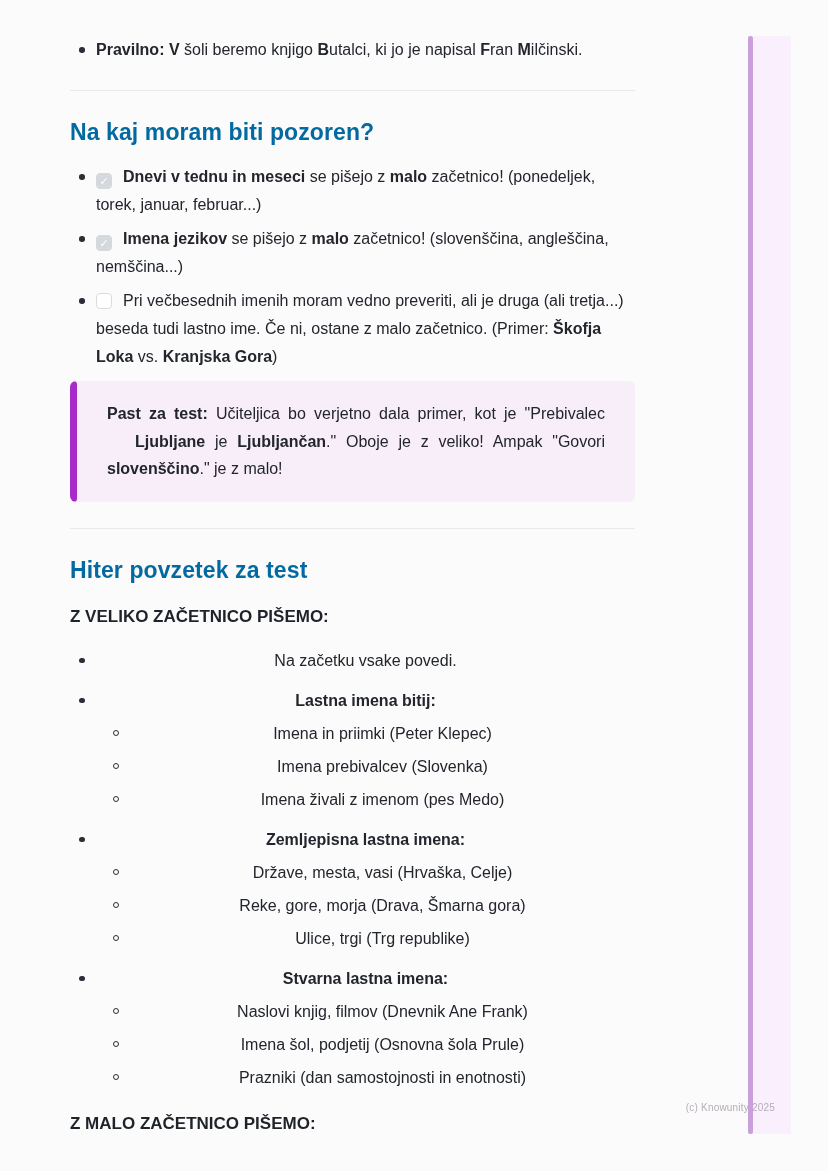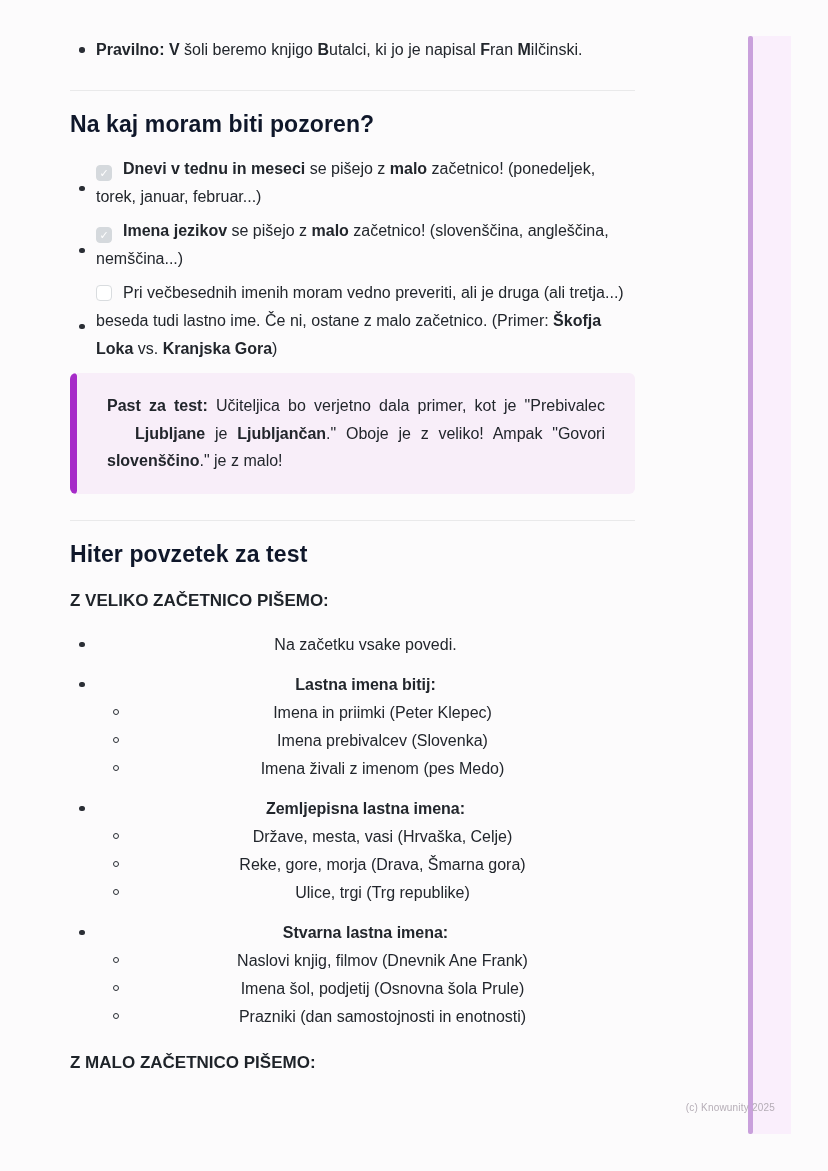--- a/index.html
+++ b/index.html
@@ -36,30 +36,30 @@
   li { display: flex; align-items: flex-start; }
 
   .marker-cell { flex: 0 0 26px; display: flex; padding-left: 9px; }
   .dot { width: 5.5px; height: 5.5px; border-radius: 50%; background: #2a2e35; margin-top: 11px; }
   .circle { width: 6px; height: 6px; border-radius: 50%; border: 1.5px solid #2a2e35; background: transparent; margin-top: 10px; }
   .li-body { flex: 1; line-height: 28px; font-size: 16px; }
 
   .divider { border: none; border-top: 1px solid #e9e9ea; margin-top: 26px; }
 
   h2 {
-    color: #0f172a;
+    color: #0369a1;
     font-size: 23px;
     font-weight: 700;
     line-height: 30px;
-    margin-top: 18px;
+    margin-top: 26px;
     letter-spacing: 0.1px;
   }
 
   .checklist { margin-top: 16px; }
-  .checklist > li { margin-bottom: 6px; align-items: center; }
+  .checklist > li { margin-bottom: 6px; }
 
   .cb {
     display: inline-block;
     width: 16px; height: 16px;
     border-radius: 4px;
     border: 1.5px solid #d9dcdf;
     background: #ffffff;
     margin-right: 11px;
     vertical-align: -3px;
     text-align: center;
@@ -92,21 +92,21 @@
     font-size: 17px;
     font-weight: 700;
     line-height: 24px;
     color: #1e2329;
   }
 
   .summary-list { margin-top: 18px; text-align: center; }
   .summary-list > li { margin-top: 12px; }
   .summary-list > li:first-child { margin-top: 0; }
   .sub-list { margin-top: 0; padding-left: 4px; }
-  .sub-list > li { }
+  .sub-list > li { margin-top: 5px; }
   .sub-list .marker-cell { flex: 0 0 30px; padding-left 12px; padding-left: 13px; }
 
   .bold-label { font-weight: 700; }
 
   .footer {
     position: absolute;
     top: 1102px;
     right: 53px;
     font-size: 10px;
     color: #b5adb6;

